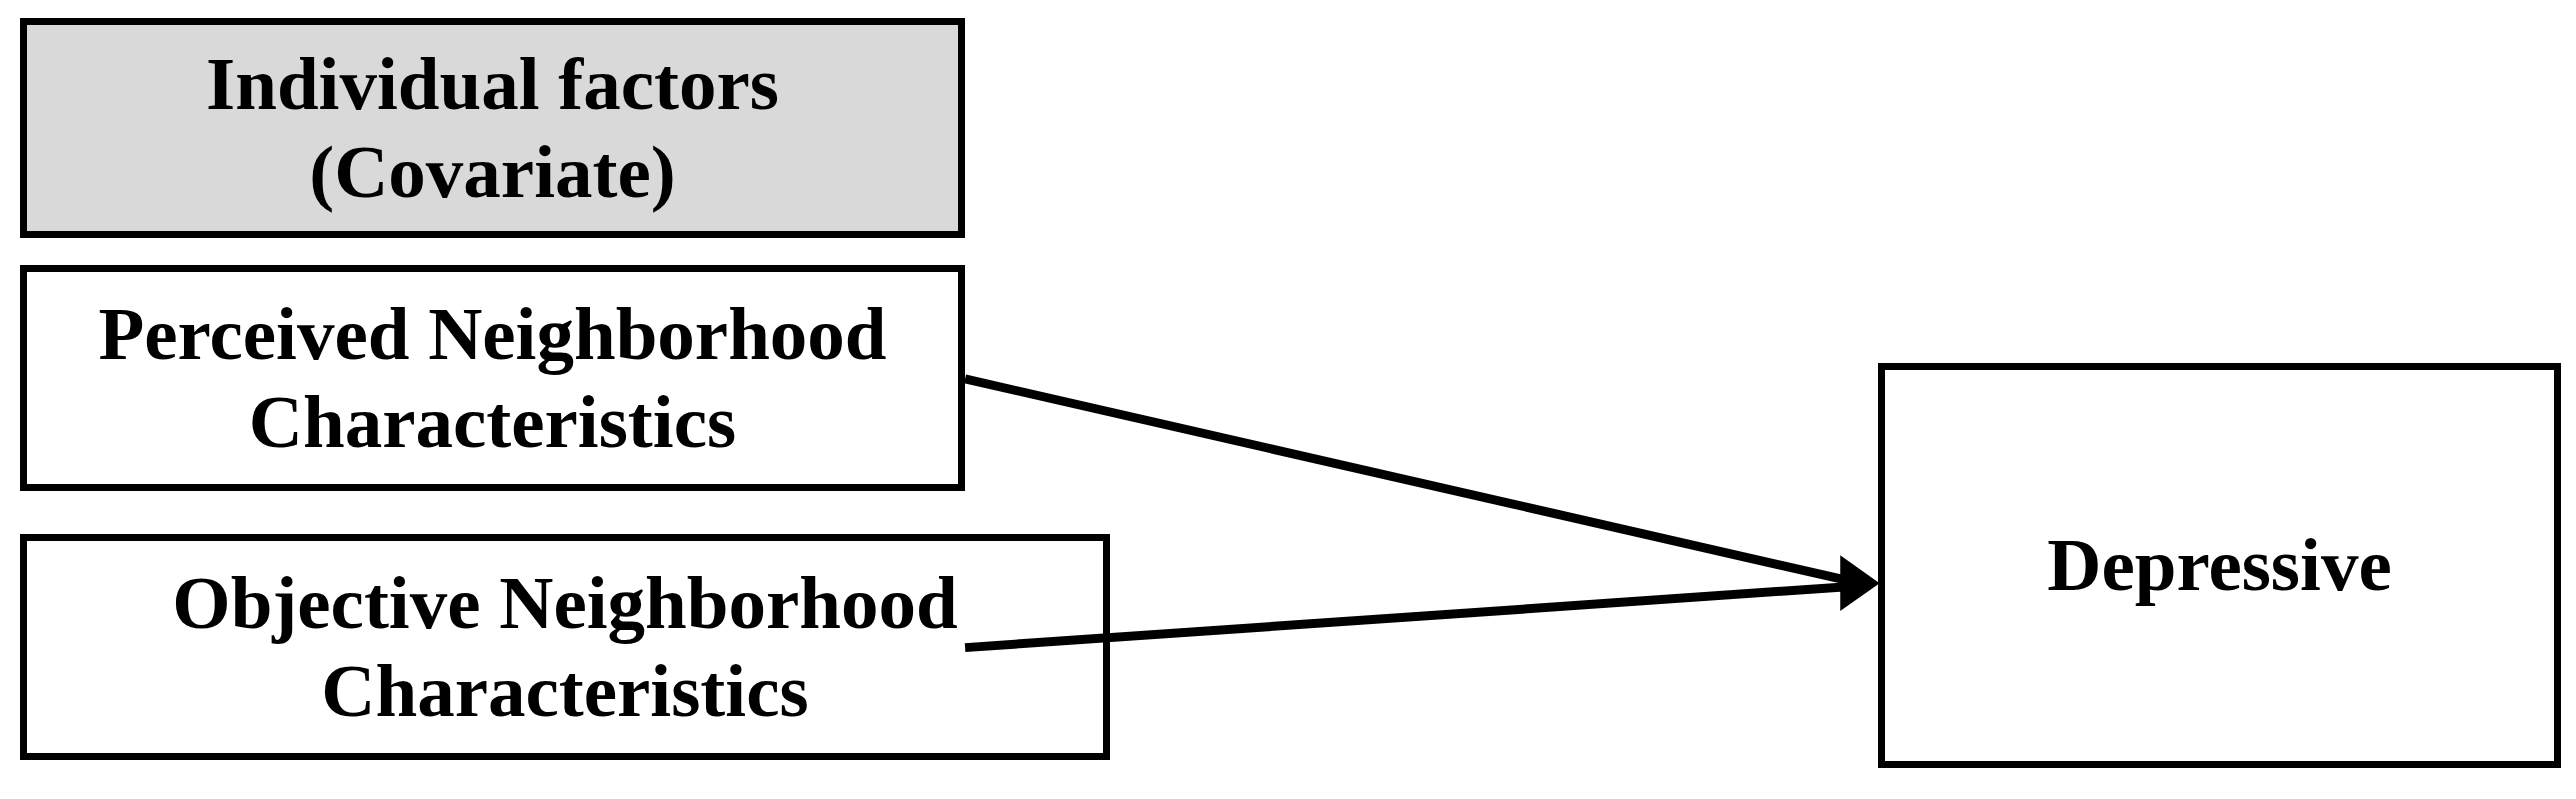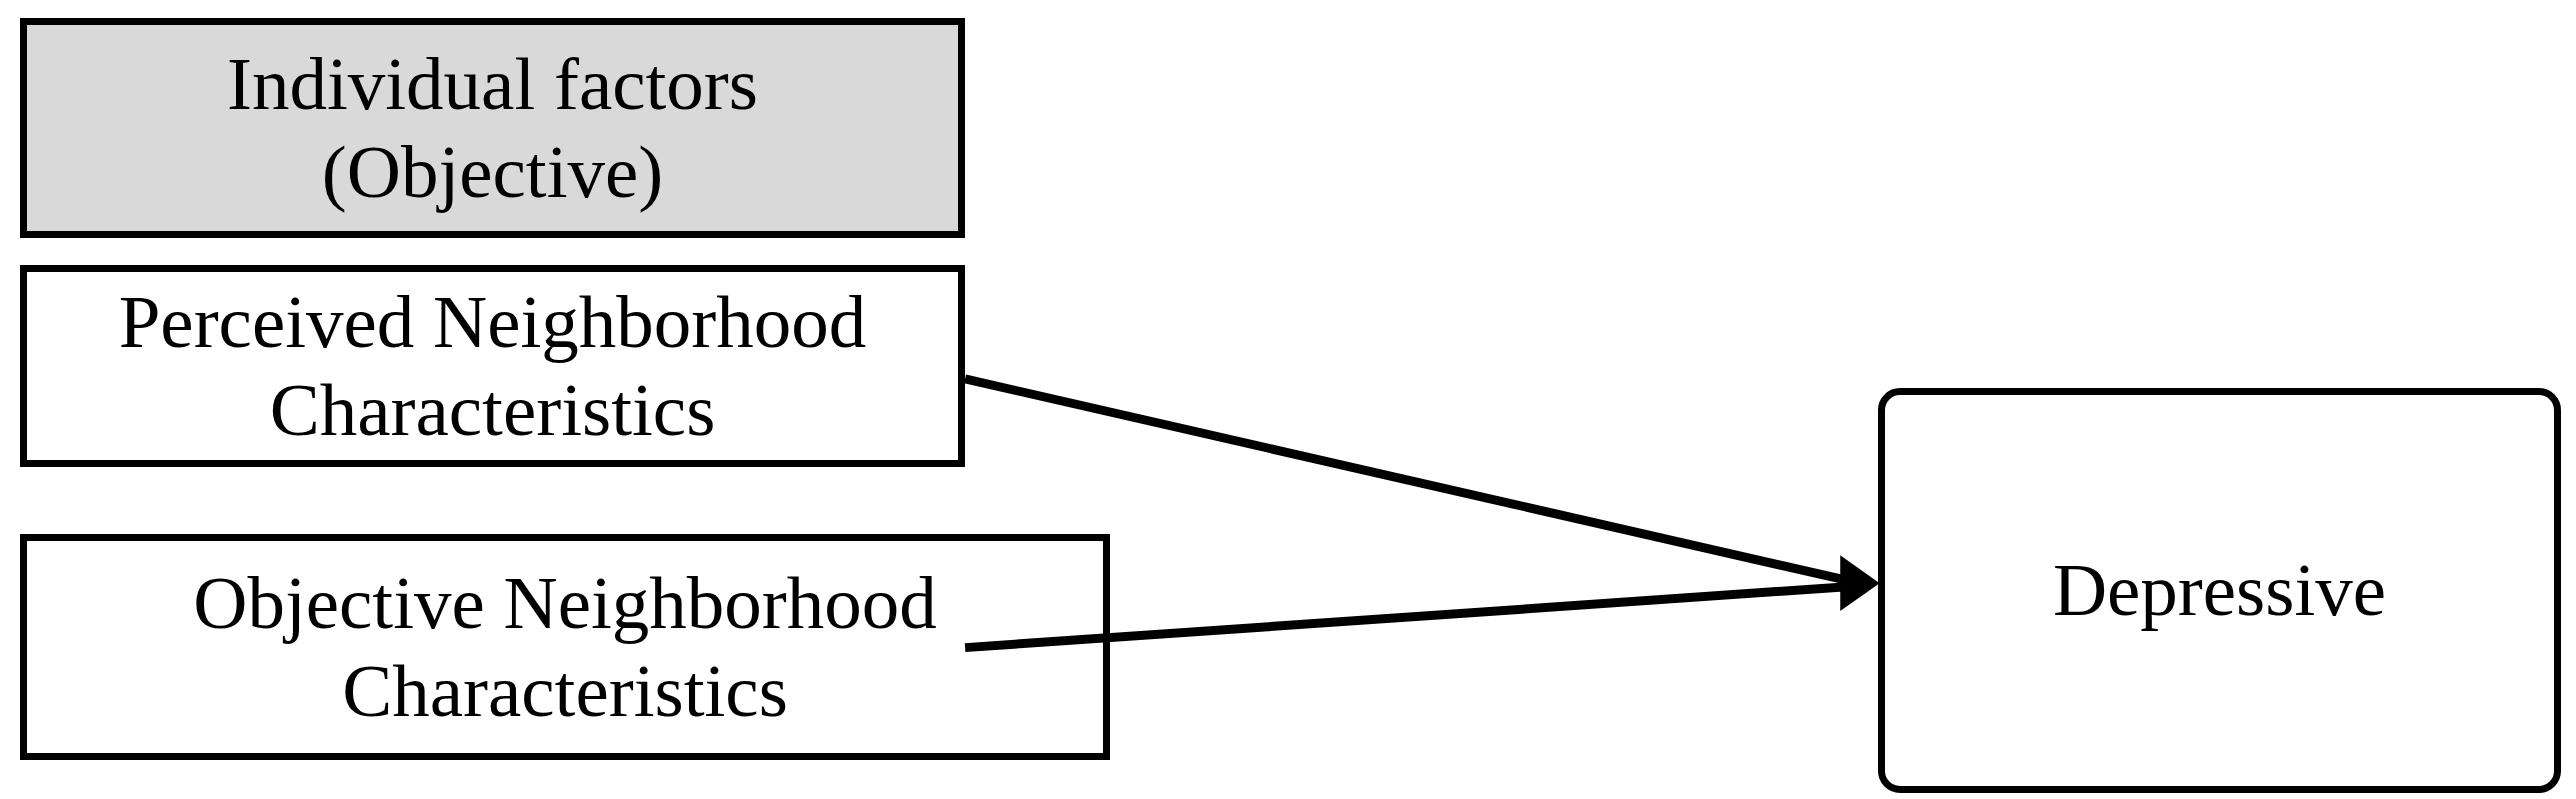--- a/index.html
+++ b/index.html
@@ -17,57 +17,57 @@
   }
   .node {
     position: absolute;
     box-sizing: border-box;
     border: 7.2px solid #000000;
     background: #ffffff;
     display: flex;
     flex-direction: column;
     justify-content: center;
     text-align: center;
-    font-weight: normal;
+    font-weight: bold;
     font-size: 75px;
     line-height: 1.18;
     color: #000000;
   }
   .node.covariate { background: #d9d9d9; }
 
   .node.box-individual {
     left: 20px; top: 18px; width: 945px; height: 220px;
   }
   .node.box-perceived {
-    left: 20px; top: 265px; width: 945px; height: 202px;
+    left: 20px; top: 265px; width: 945px; height: 226px;
   }
   .node.box-objective {
     left: 20px; top: 534px; width: 1090px; height: 226px;
   }
   .node.box-depressive {
-    left: 1878px; top: 388px; width: 683px; height: 405px; border-radius: 22px;
+    left: 1878px; top: 363px; width: 683px; height: 405px;
   }
 
   .arrows-layer {
     position: absolute;
     left: 0; top: 0;
     width: 2576px;
     height: 799px;
     pointer-events: none;
   }
   .line-label { display: block; }
 </style>
 </head>
 <body>
 
 <div class="canvas">
 
   <div class="node covariate box-individual">
     <span class="line-label">Individual factors</span>
-    <span class="line-label">(Objective)</span>
+    <span class="line-label">(Covariate)</span>
   </div>
 
   <div class="node box-perceived">
     <span class="line-label">Perceived Neighborhood</span>
     <span class="line-label">Characteristics</span>
   </div>
 
   <div class="node box-objective">
     <span class="line-label">Objective Neighborhood</span>
     <span class="line-label">Characteristics</span>

